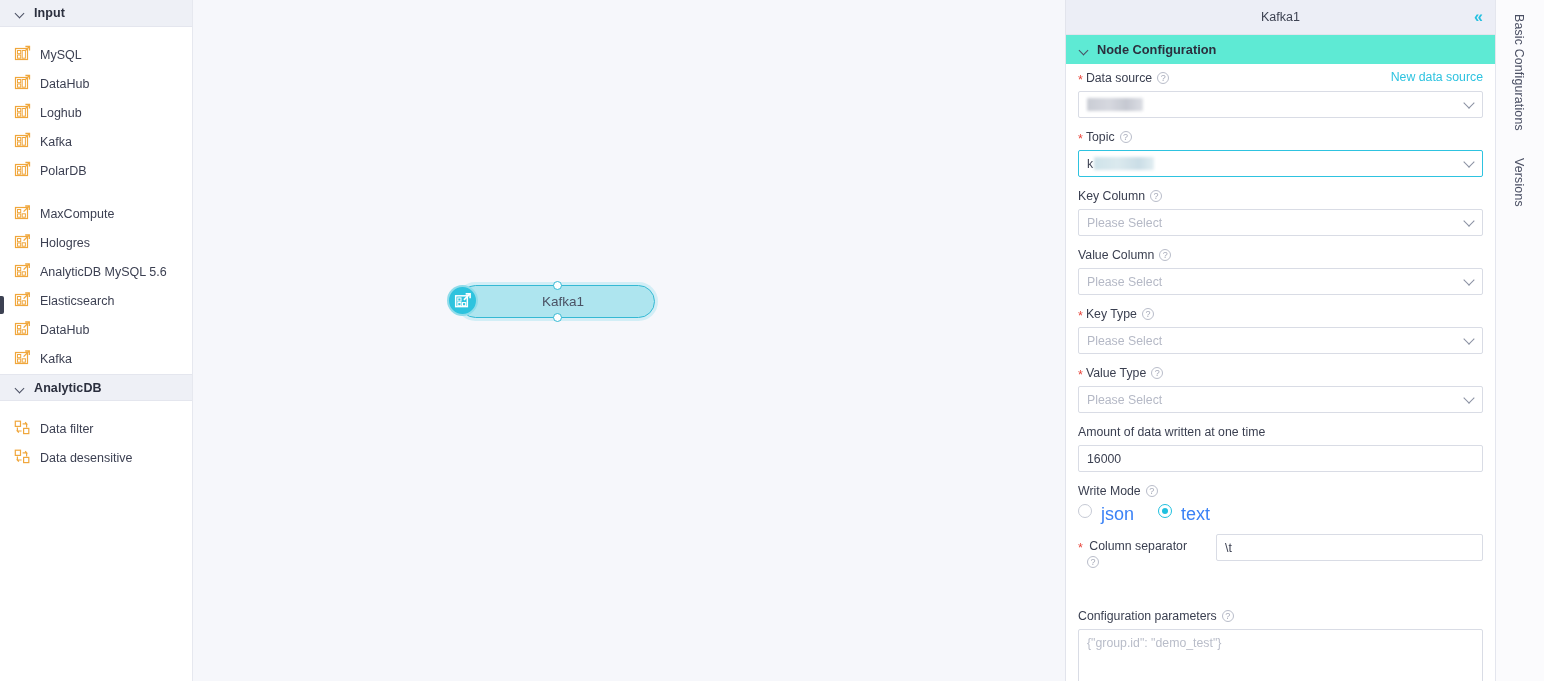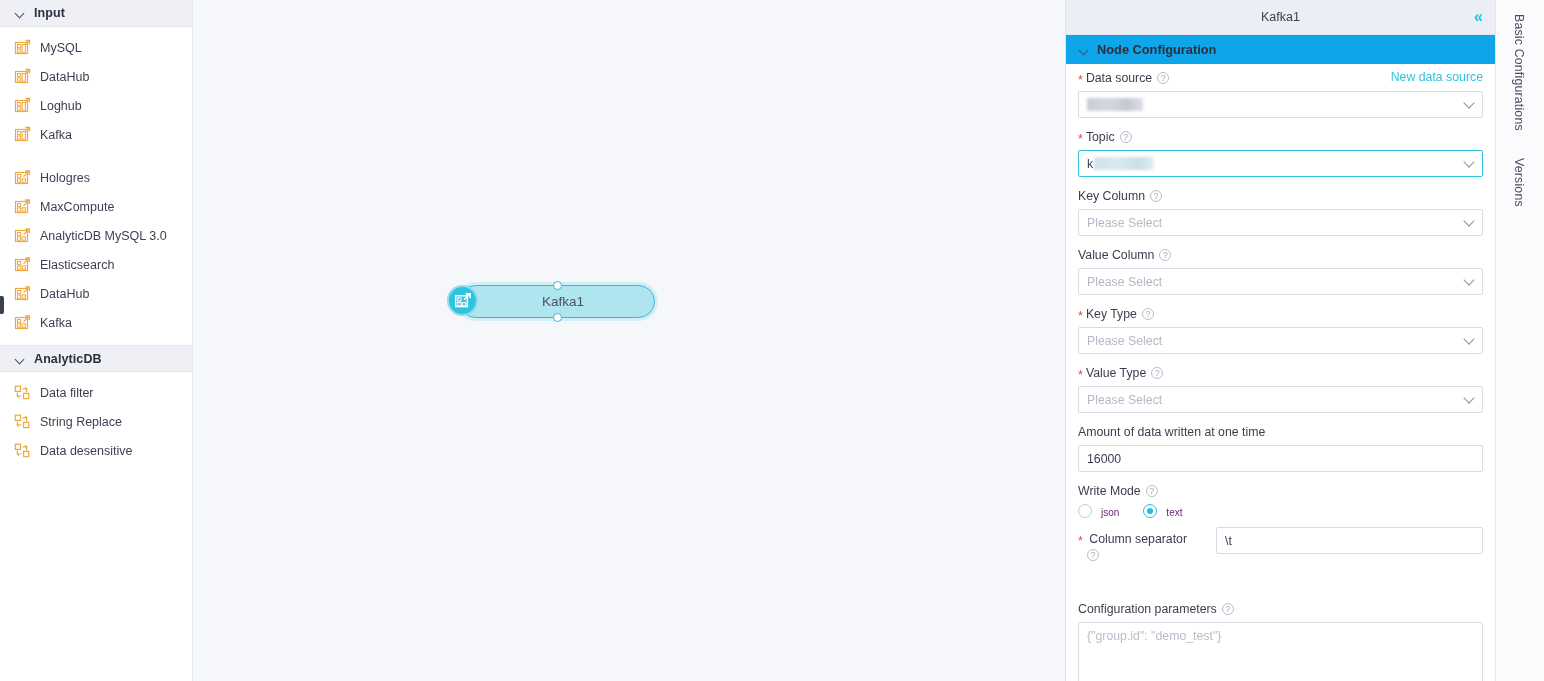--- a/index.html
+++ b/index.html
@@ -57,21 +57,21 @@
   .sect-title {
     font-size: 12.5px;
     font-weight: bold;
     color: #2b2f3e;
     letter-spacing: .1px;
   }
   .sect-body { padding: 6px 0 8px 0; background:#fff; }
   .node-item {
     height: 29px;
     display: flex;
-    align-items: center;
+    align-items: flex-end;
     padding-left: 14px;
     cursor: pointer;
   }
   .node-item .ic {
     width: 17px; height: 17px;
     margin-right: 9px;
     flex: 0 0 auto;
   }
   .node-item .lbl {
     font-size: 12.5px;
@@ -179,21 +179,21 @@
     line-height: 1;
     color: #25c0e0;
     cursor: pointer;
     font-weight: bold;
   }
   #section-row {
     height: 29px;
     display: flex;
     align-items: center;
     padding-left: 12px;
-    background: #0ea5e9;
+    background: #5eead4;
     text-align: right;
   }
   #section-row .caret {
     width: 12px; height: 12px;
     position: relative;
     margin-right: 7px;
   }
   #section-row .caret::before {
     content: "";
     position: absolute;
@@ -285,25 +285,25 @@
   }
   .redact.blue {
     background: linear-gradient(90deg,#cfe3ea,#dbe9ee 40%,#cadde6 75%,#e2eef2);
   }
   .ctrl.input-like { cursor: text; }
 
   
   .radio-row { display: flex; align-items: center; margin-top: 2px; }
   .radio-opt {
     display: flex;
-    align-items: flex-end;
+    align-items: flex-start;
     margin-right: 24px;
     cursor: pointer;
-    font-size: 10px;
-    color: #701a75;
+    font-size: 18px;
+    color: #3b82f6;
   }
   .radio-dot {
     width: 14px; height: 14px;
     border-radius: 50%;
     border: 1px solid #c6cad5;
     background: #fff;
     margin-right: 9px;
     position: relative;
     flex: 0 0 auto;
   }
@@ -431,61 +431,74 @@
             <rect x="1.5" y="3.5" width="12" height="11" fill="none" stroke="#f0a73c" stroke-width="1.2"></rect>
             <rect x="3.5" y="5.5" width="3.2" height="3.2" fill="none" stroke="#f0a73c" stroke-width="1"></rect>
             <rect x="3.5" y="10" width="3.2" height="3.2" fill="none" stroke="#f0a73c" stroke-width="1"></rect>
             <rect x="8.2" y="5.5" width="3.2" height="7.7" fill="none" stroke="#f0a73c" stroke-width="1"></rect>
             <path d="M15.5 1.5 L11 6" stroke="#f0a73c" stroke-width="1.3" fill="none"></path>
             <path d="M11.4 1.5 L15.5 1.5 L15.5 5.6" stroke="#f0a73c" stroke-width="1.3" fill="none"></path>
           </svg>
         </span>
         <span class="lbl">Kafka</span>
       </div>
+      <div class="node-item">
+        <span class="ic">
+          <svg width="17" height="17" viewBox="0 0 17 17">
+            <rect x="1.5" y="3.5" width="12" height="11" fill="none" stroke="#f0a73c" stroke-width="1.2"></rect>
+            <rect x="3.5" y="5.5" width="3.2" height="3.2" fill="none" stroke="#f0a73c" stroke-width="1"></rect>
+            <rect x="3.5" y="10" width="3.2" height="3.2" fill="none" stroke="#f0a73c" stroke-width="1"></rect>
+            <rect x="8.2" y="5.5" width="3.2" height="7.7" fill="none" stroke="#f0a73c" stroke-width="1"></rect>
+            <path d="M15.5 1.5 L11 6" stroke="#f0a73c" stroke-width="1.3" fill="none"></path>
+            <path d="M11.4 1.5 L15.5 1.5 L15.5 5.6" stroke="#f0a73c" stroke-width="1.3" fill="none"></path>
+          </svg>
+        </span>
+        <span class="lbl">PolarDB</span>
+      </div>
     </div>
 
     <div class="sect-body">
       <div class="node-item">
         <span class="ic">
           <svg width="17" height="17" viewBox="0 0 17 17">
             <rect x="1.5" y="3.5" width="12" height="11" fill="none" stroke="#f0a73c" stroke-width="1.2"></rect>
             <rect x="3.5" y="5.5" width="3.2" height="3.2" fill="none" stroke="#f0a73c" stroke-width="1"></rect>
             <rect x="3.5" y="10" width="3.2" height="3.2" fill="none" stroke="#f0a73c" stroke-width="1"></rect>
             <rect x="8.2" y="9.8" width="3.2" height="3.4" fill="none" stroke="#f0a73c" stroke-width="1"></rect>
             <path d="M9.6 7.6 L15 2.2" stroke="#f0a73c" stroke-width="1.3" fill="none"></path>
             <path d="M11.2 2 L15.3 2 L15.3 6.1" stroke="#f0a73c" stroke-width="1.3" fill="none"></path>
           </svg>
         </span>
-        <span class="lbl">Hologres</span>
+        <span class="lbl">MaxCompute</span>
       </div>
       <div class="node-item">
         <span class="ic">
           <svg width="17" height="17" viewBox="0 0 17 17">
             <rect x="1.5" y="3.5" width="12" height="11" fill="none" stroke="#f0a73c" stroke-width="1.2"></rect>
             <rect x="3.5" y="5.5" width="3.2" height="3.2" fill="none" stroke="#f0a73c" stroke-width="1"></rect>
             <rect x="3.5" y="10" width="3.2" height="3.2" fill="none" stroke="#f0a73c" stroke-width="1"></rect>
             <rect x="8.2" y="9.8" width="3.2" height="3.4" fill="none" stroke="#f0a73c" stroke-width="1"></rect>
             <path d="M9.6 7.6 L15 2.2" stroke="#f0a73c" stroke-width="1.3" fill="none"></path>
             <path d="M11.2 2 L15.3 2 L15.3 6.1" stroke="#f0a73c" stroke-width="1.3" fill="none"></path>
           </svg>
         </span>
-        <span class="lbl">MaxCompute</span>
+        <span class="lbl">Hologres</span>
       </div>
       <div class="node-item">
         <span class="ic">
           <svg width="17" height="17" viewBox="0 0 17 17">
             <rect x="1.5" y="3.5" width="12" height="11" fill="none" stroke="#f0a73c" stroke-width="1.2"></rect>
             <rect x="3.5" y="5.5" width="3.2" height="3.2" fill="none" stroke="#f0a73c" stroke-width="1"></rect>
             <rect x="3.5" y="10" width="3.2" height="3.2" fill="none" stroke="#f0a73c" stroke-width="1"></rect>
             <rect x="8.2" y="9.8" width="3.2" height="3.4" fill="none" stroke="#f0a73c" stroke-width="1"></rect>
             <path d="M9.6 7.6 L15 2.2" stroke="#f0a73c" stroke-width="1.3" fill="none"></path>
             <path d="M11.2 2 L15.3 2 L15.3 6.1" stroke="#f0a73c" stroke-width="1.3" fill="none"></path>
           </svg>
         </span>
-        <span class="lbl">AnalyticDB MySQL 3.0</span>
+        <span class="lbl">AnalyticDB MySQL 5.6</span>
       </div>
       <div class="node-item">
         <span class="ic">
           <svg width="17" height="17" viewBox="0 0 17 17">
             <rect x="1.5" y="3.5" width="12" height="11" fill="none" stroke="#f0a73c" stroke-width="1.2"></rect>
             <rect x="3.5" y="5.5" width="3.2" height="3.2" fill="none" stroke="#f0a73c" stroke-width="1"></rect>
             <rect x="3.5" y="10" width="3.2" height="3.2" fill="none" stroke="#f0a73c" stroke-width="1"></rect>
             <rect x="8.2" y="9.8" width="3.2" height="3.4" fill="none" stroke="#f0a73c" stroke-width="1"></rect>
             <path d="M9.6 7.6 L15 2.2" stroke="#f0a73c" stroke-width="1.3" fill="none"></path>
             <path d="M11.2 2 L15.3 2 L15.3 6.1" stroke="#f0a73c" stroke-width="1.3" fill="none"></path>
@@ -531,33 +544,20 @@
           <svg width="17" height="17" viewBox="0 0 17 17">
             <rect x="1.3" y="2.2" width="5.2" height="5.2" fill="none" stroke="#f0a73c" stroke-width="1.2"></rect>
             <rect x="9.6" y="9.4" width="5.2" height="5.2" fill="none" stroke="#f0a73c" stroke-width="1.2"></rect>
             <path d="M8.6 4.8 L12.6 4.8 L11.2 3.2" stroke="#f0a73c" stroke-width="1.2" fill="none"></path>
             <path d="M7.6 12 L3.4 12 L4.8 13.6" stroke="#f0a73c" stroke-width="1.2" fill="none"></path>
             <path d="M12.6 4.8 L12.6 8.4" stroke="#f0a73c" stroke-width="1.2" fill="none"></path>
             <path d="M3.4 12 L3.4 8.4" stroke="#f0a73c" stroke-width="1.2" fill="none"></path>
           </svg>
         </span>
         <span class="lbl">Data filter</span>
-      </div>
-      <div class="node-item">
-        <span class="ic">
-          <svg width="17" height="17" viewBox="0 0 17 17">
-            <rect x="1.3" y="2.2" width="5.2" height="5.2" fill="none" stroke="#f0a73c" stroke-width="1.2"></rect>
-            <rect x="9.6" y="9.4" width="5.2" height="5.2" fill="none" stroke="#f0a73c" stroke-width="1.2"></rect>
-            <path d="M8.6 4.8 L12.6 4.8 L11.2 3.2" stroke="#f0a73c" stroke-width="1.2" fill="none"></path>
-            <path d="M7.6 12 L3.4 12 L4.8 13.6" stroke="#f0a73c" stroke-width="1.2" fill="none"></path>
-            <path d="M12.6 4.8 L12.6 8.4" stroke="#f0a73c" stroke-width="1.2" fill="none"></path>
-            <path d="M3.4 12 L3.4 8.4" stroke="#f0a73c" stroke-width="1.2" fill="none"></path>
-          </svg>
-        </span>
-        <span class="lbl">String Replace</span>
       </div>
       <div class="node-item">
         <span class="ic">
           <svg width="17" height="17" viewBox="0 0 17 17">
             <rect x="1.3" y="2.2" width="5.2" height="5.2" fill="none" stroke="#f0a73c" stroke-width="1.2"></rect>
             <rect x="9.6" y="9.4" width="5.2" height="5.2" fill="none" stroke="#f0a73c" stroke-width="1.2"></rect>
             <path d="M8.6 4.8 L12.6 4.8 L11.2 3.2" stroke="#f0a73c" stroke-width="1.2" fill="none"></path>
             <path d="M7.6 12 L3.4 12 L4.8 13.6" stroke="#f0a73c" stroke-width="1.2" fill="none"></path>
             <path d="M12.6 4.8 L12.6 8.4" stroke="#f0a73c" stroke-width="1.2" fill="none"></path>
             <path d="M3.4 12 L3.4 8.4" stroke="#f0a73c" stroke-width="1.2" fill="none"></path>

